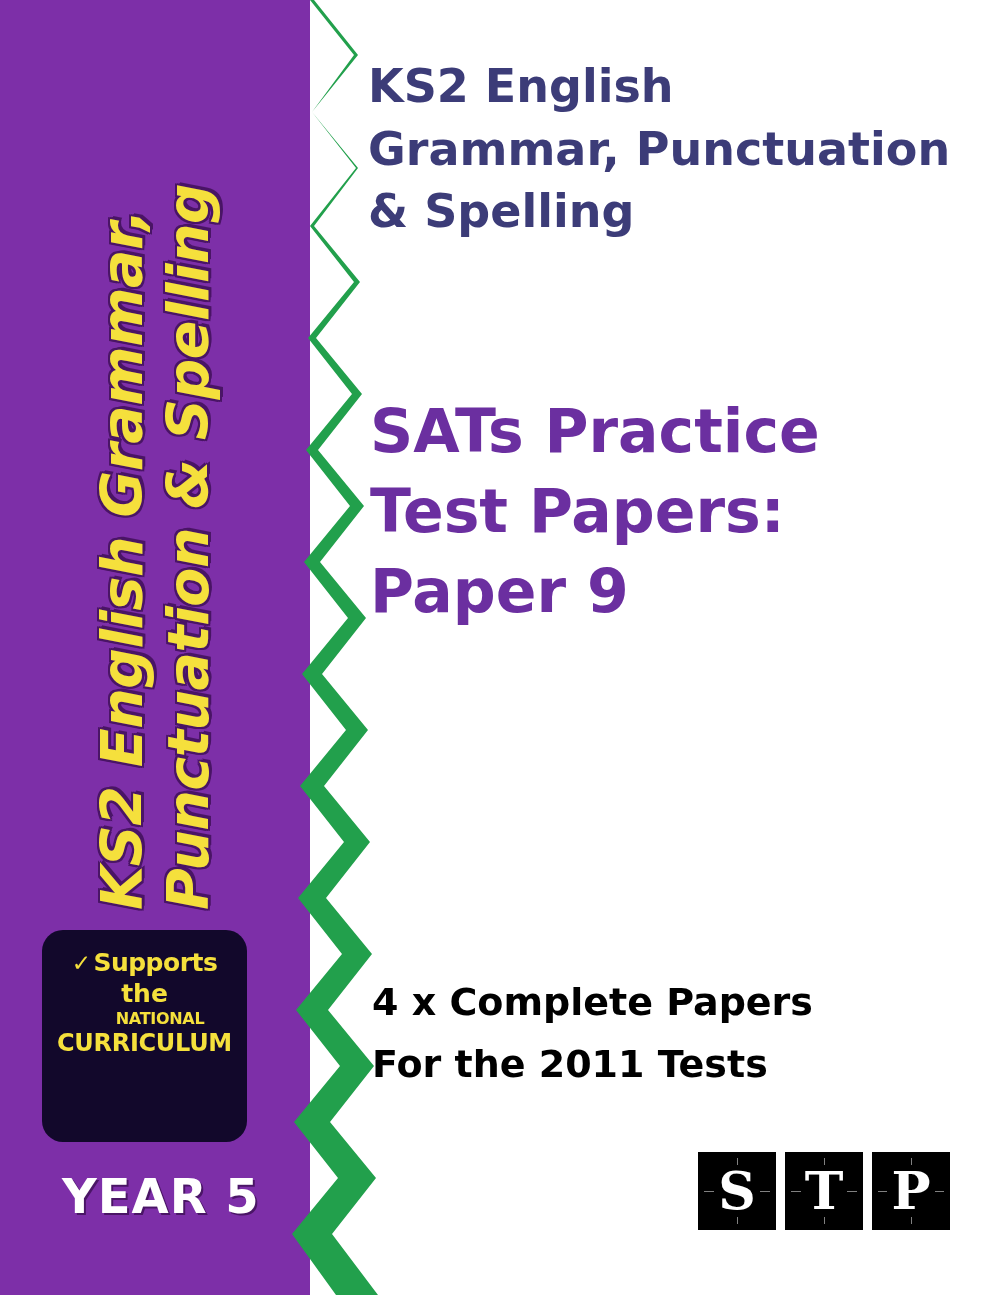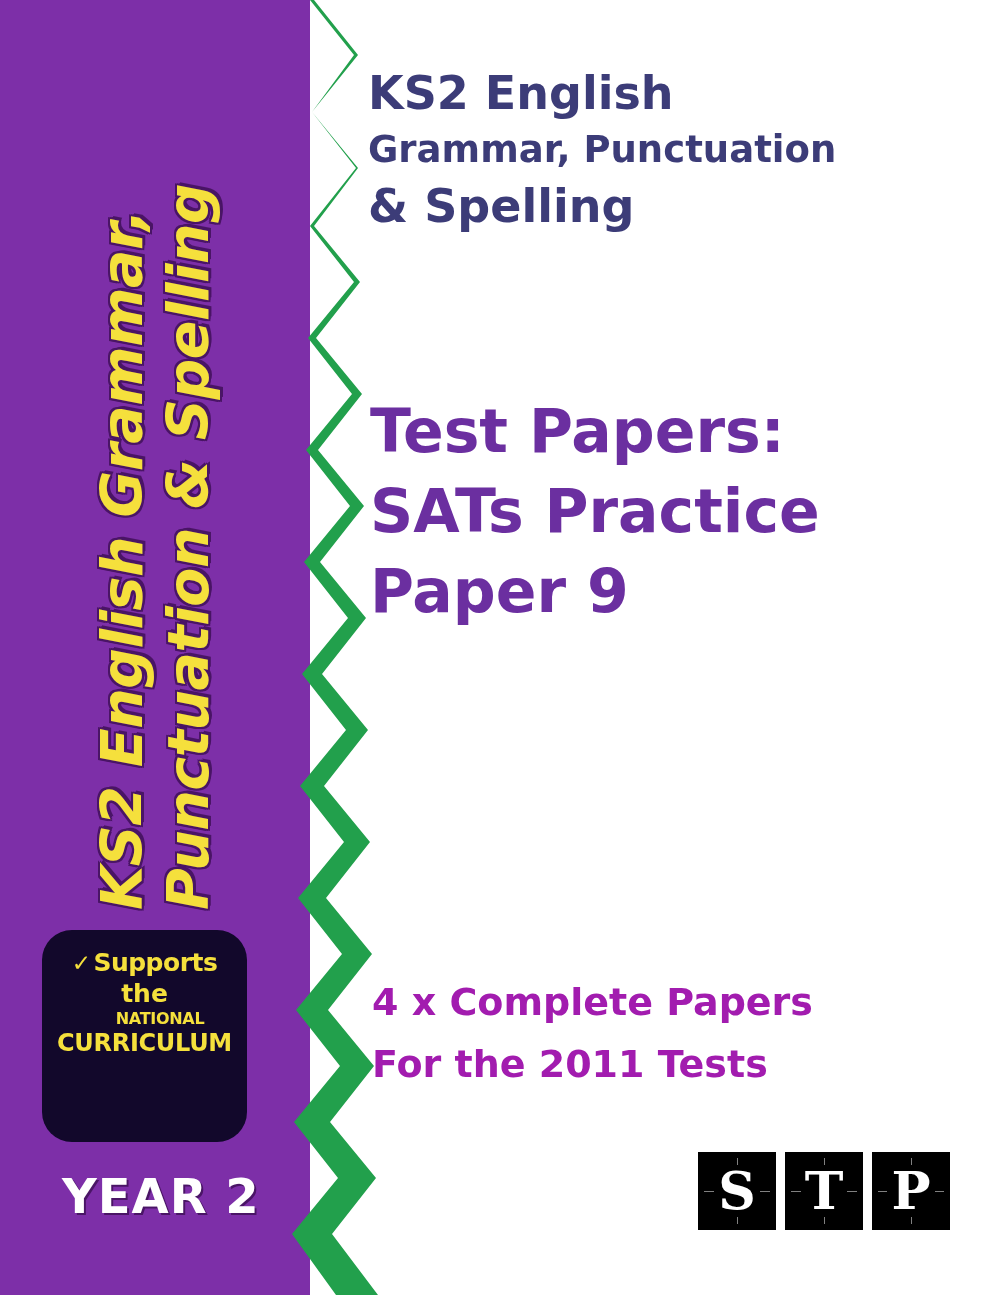--- a/index.html
+++ b/index.html
@@ -67,21 +67,21 @@
   }
 
   
   .nc-badge {
     position: absolute;
     left: 42px;
     top: 930px;
     width: 205px;
     height: 212px;
     background: #12082b;
-    border-radius: 30px;
+    border-radius: 21px;
     color: #f5e03c;
     font-family: "DejaVu Sans", sans-serif;
     font-weight: bold;
     text-align: center;
     box-sizing: border-box;
     padding-top: 18px;
     line-height: 1.22;
   }
   .nc-line1 { font-size: 25px; letter-spacing: -0.5px; }
   .nc-check { font-size: 23px; margin-right: 3px; }
@@ -115,31 +115,31 @@
   .content {
     position: absolute;
     left: 368px;
     top: 0;
     width: 632px;
     height: 1295px;
   }
   .subject {
     position: absolute;
     left: 0px;
-    top: 62px;
+    top: 55px;
     width: 625px;
     color: #3c3c78;
     font-family: "DejaVu Sans", sans-serif;
     font-weight: bold;
     font-size: 44px;
     line-height: 1.36;
     letter-spacing: 0px;
   }
   .subject .l1 { font-size: 46px; }
-  .subject .l2 { font-size: 37px; }
+  .subject .l2 { font-size: 46px; }
   .subject .l3 { font-size: 46px; }
 
   .main-title {
     position: absolute;
     left: 2px;
     top: 392px;
     width: 620px;
     color: #6b2fa0;
     font-family: "DejaVu Sans", sans-serif;
     font-weight: bold;
@@ -157,21 +157,21 @@
     font-weight: bold;
     font-size: 50px;
     letter-spacing: 1px;
   }
 
   .blurb {
     position: absolute;
     left: 4px;
     top: 972px;
     width: 620px;
-    color: #a21caf;
+    color: #000000;
     font-family: "DejaVu Sans", sans-serif;
     font-weight: bold;
     font-size: 38px;
     line-height: 1.62;
     letter-spacing: 0px;
   }
 
   
   .logo {
     position: absolute;
@@ -234,21 +234,21 @@
 
   <div class="nc-badge">
     <div class="nc-line1">
       <span class="nc-check">✓</span><span>Supports</span>
     </div>
     <div class="nc-line2">the</div>
     <div class="nc-line3">NATIONAL</div>
     <div class="nc-line4">CURRICULUM</div>
   </div>
 
-  <div class="year-badge">YEAR 2</div>
+  <div class="year-badge">YEAR 5</div>
 
   <svg class="zigzag" viewBox="0 0 120 1295" preserveAspectRatio="none">
     <polygon fill="#22a04c" points="
       48,0 92,55 50,112 96,168 52,226 98,282 54,338 100,394 56,450
       102,506 58,562 104,618 60,674 106,730 62,786 108,842 64,898
       110,954 66,1010 112,1066 68,1122 114,1178 70,1234 116,1295
       74,1295 30,1234 76,1178 32,1122 78,1066 34,1010 80,954 36,898
       82,842 38,786 84,730 40,674 86,618 42,562 88,506 44,450 90,394
       46,338 92,282 48,226 94,168 50,112 96,55 52,0
     "></polygon>
@@ -256,22 +256,22 @@
 
   <div class="content">
 
     <div class="subject">
       <div class="l1">KS2 English</div>
       <div class="l2">Grammar, Punctuation</div>
       <div class="l3">&amp; Spelling</div>
     </div>
 
     <div class="main-title">
+      <div>SATs Practice</div>
       <div>Test Papers:</div>
-      <div>SATs Practice</div>
       <div>Paper 9</div>
     </div>
 
 
     <div class="blurb">
       <div>4 x Complete Papers</div>
       <div>For the 2011 Tests</div>
     </div>
 
     <div class="logo">

